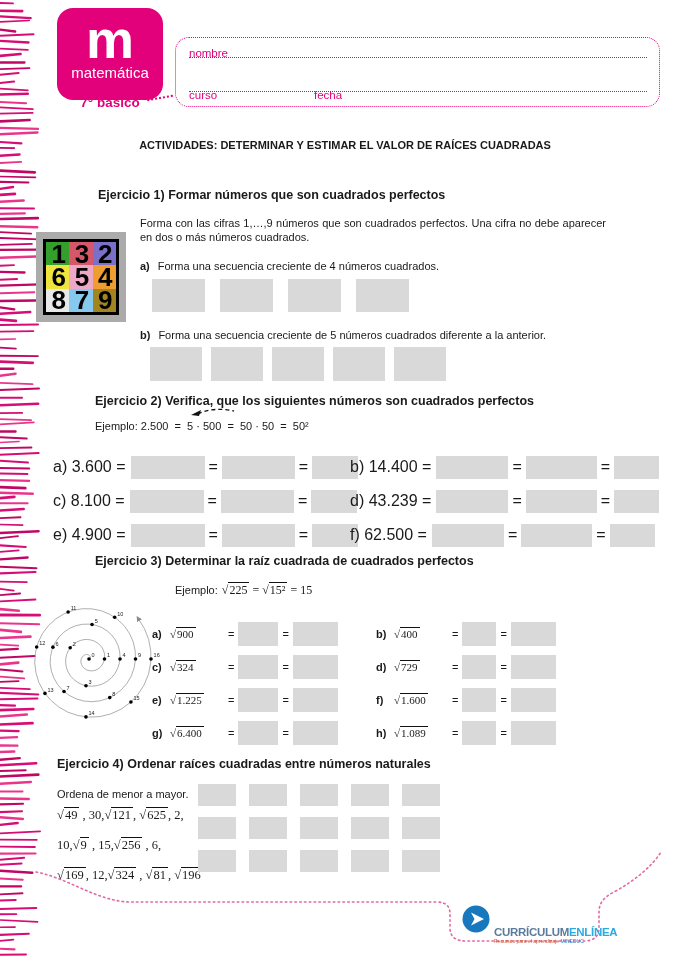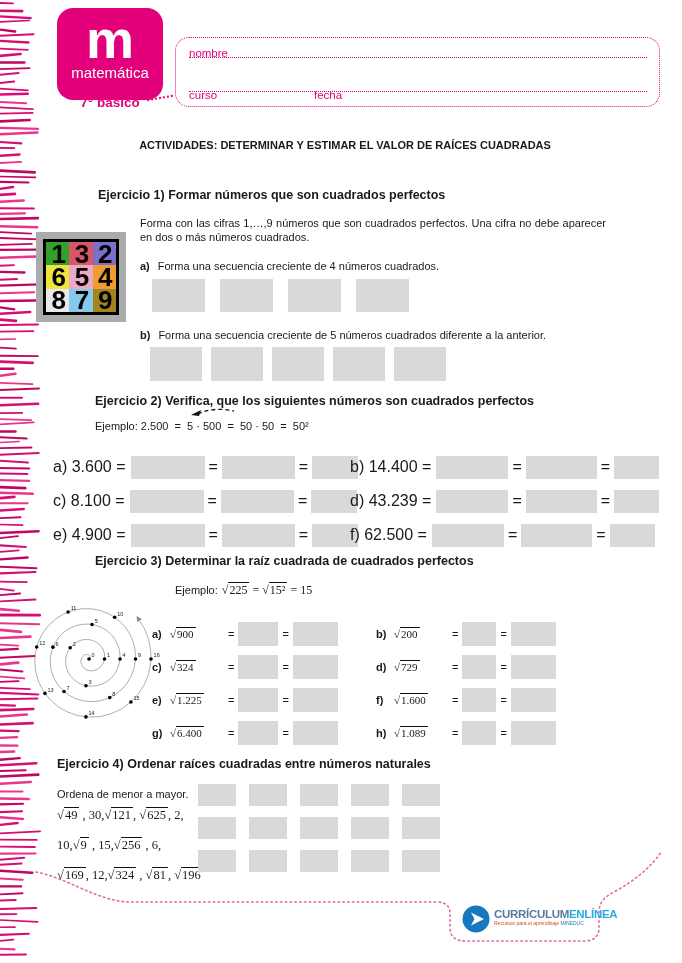--- a/index.html
+++ b/index.html
@@ -59,21 +59,21 @@
   .ex3-row .lt{font-weight:bold;width:18px;}
   .ex3-row .sqwrap{width:54px;font-family:"Liberation Serif",serif;font-size:11px;}
 
   
   .tok-line{font-family:"Liberation Serif",serif;font-size:12.5px;white-space:nowrap;}
   #ex4-grid{left:198px;top:784px;display:grid;grid-template-columns:repeat(5,38px);grid-auto-rows:22px;
             column-gap:13px;row-gap:11px;}
 
   
   #footer-logo{left:462px;top:905px;display:flex;align-items:flex-start;}
-  #footer-text{margin-left:4px;margin-top:3px;}
+  #footer-text{margin-left:4px;margin-top:21px;}
   #brand-line{font-weight:bold;font-size:11.5px;letter-spacing:-0.3px;white-space:nowrap;}
   #brand1{color:#5a7b9c;}
   #brand2{color:#29abe2;}
   #tagline{font-size:5px;white-space:nowrap;margin-top:0px;}
   #tagline1{color:#c9502e;}
   #tagline2{color:#1878be;}
 </style>
 </head>
 <body>
 
@@ -416,21 +416,21 @@
         <span class="sqwrap"><span class="sq"><span class="rad">√</span><span class="vin">6.400</span></span></span>
         <span class="eq">=</span>
         <div class="abox" style="width: 40px; height: 24px;"></div>
         <span class="eq">=</span>
         <div class="abox" style="width: 45px; height: 24px;"></div>
       </div>
     </div>
   <div id="ex3-col-right" class="ex3-col" style="left:376px;">
       <div class="ex3-row">
         <span class="lt">b)</span>
-        <span class="sqwrap"><span class="sq"><span class="rad">√</span><span class="vin">200</span></span></span>
+        <span class="sqwrap"><span class="sq"><span class="rad">√</span><span class="vin">400</span></span></span>
         <span class="eq">=</span>
         <div class="abox" style="width: 34px; height: 24px;"></div>
         <span class="eq">=</span>
         <div class="abox" style="width: 45px; height: 24px;"></div>
       </div>
       <div class="ex3-row">
         <span class="lt">d)</span>
         <span class="sqwrap"><span class="sq"><span class="rad">√</span><span class="vin">729</span></span></span>
         <span class="eq">=</span>
         <div class="abox" style="width: 34px; height: 24px;"></div>

